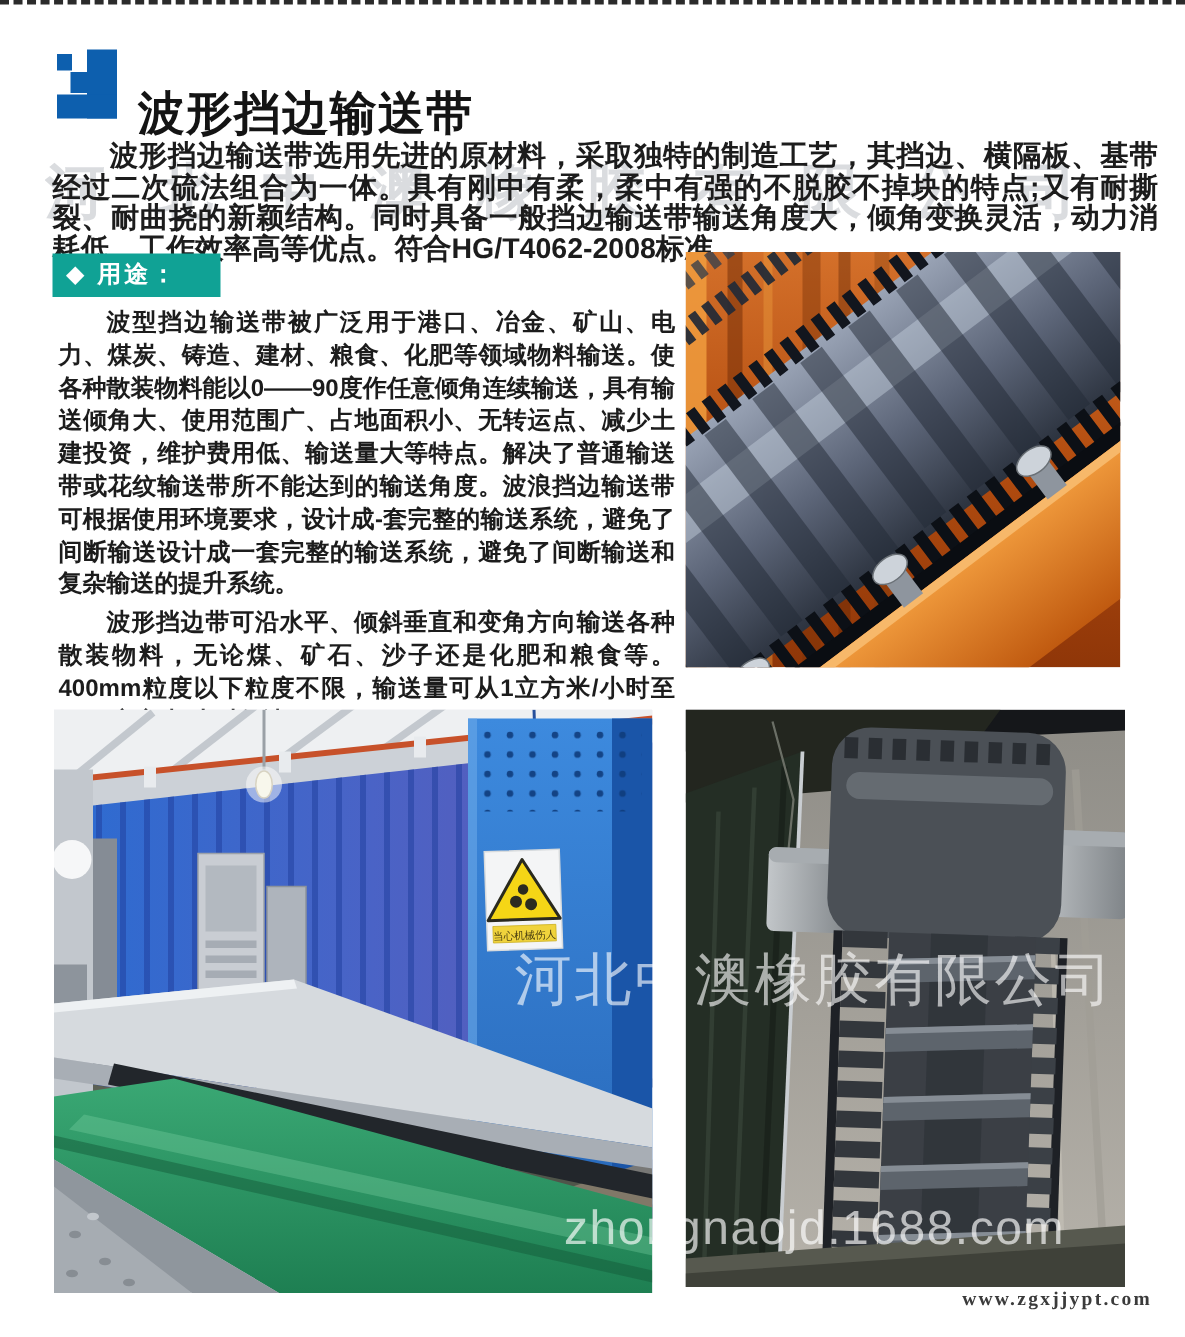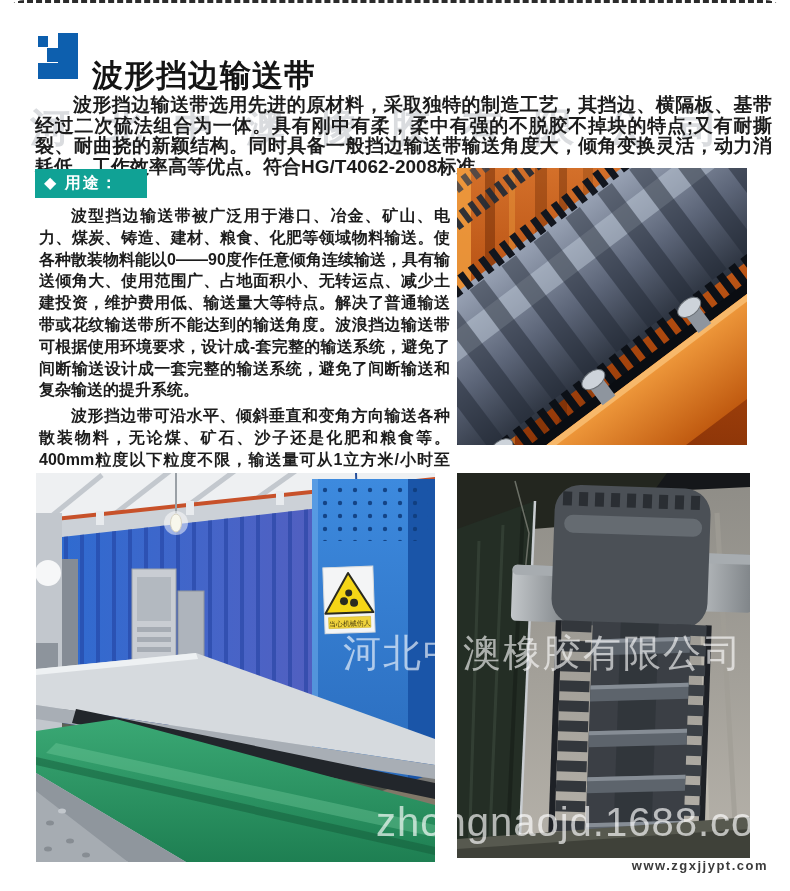--- a/index.html
+++ b/index.html
@@ -1,17 +1,17 @@
 <!DOCTYPE html>
 <html><head>
 <meta charset="utf-8">
 <style>
   html,body{margin:0;padding:0;background:#fff;}
   body{font-family:"Liberation Sans","DejaVu Sans",sans-serif;}
-  #page{position:relative;width:790px;height:891px;background:#fff;overflow:hidden;margin:0 auto;border-radius:25px;}
+  #page{position:relative;width:790px;height:891px;background:#fff;overflow:hidden;margin:0 auto;}
 
   .top-dash{position:absolute;left:0;top:0;width:790px;height:0;border-top:3px dashed #2b2b2b;}
 
   
   .logo{position:absolute;left:38px;top:33px;width:40px;height:46px;}
   .logo div{position:absolute;background:#0d5fae;}
   .logo .sq1{left:0;top:3px;width:10px;height:11px;}
   .logo .sq2{left:9px;top:15px;width:13px;height:14px;}
   .logo .vbar{left:20px;top:0;width:20px;height:46px;}
   .logo .hbar{left:0;top:30px;width:40px;height:16px;}
@@ -33,23 +33,23 @@
   
   .photo{position:absolute;overflow:hidden;}
   #photo-belt{left:457px;top:168px;width:290px;height:277px;}
   #photo-factory{left:36px;top:473px;width:399px;height:389px;}
   #photo-product{left:457px;top:473px;width:293px;height:385px;}
   .photo svg{display:block;width:100%;height:100%;}
 
   
   .wm-mid{position:absolute;left:343px;top:628px;font-size:38px;font-weight:400;letter-spacing:2px;
           color:rgba(255,255,255,.62);white-space:nowrap;}
-  .wm-url{position:absolute;left:376px;top:800px;font-size:40px;font-weight:400;letter-spacing:1px;
+  .wm-url{position:absolute;left:376px;top:800px;font-size:32px;font-weight:400;letter-spacing:1px;
           color:rgba(255,255,255,.66);white-space:nowrap;}
-  .site-url{position:absolute;right:22px;top:858px;font-family:Liberation Sans, sans-serif;
+  .site-url{position:absolute;right:22px;top:858px;font-family:Liberation Serif, serif;
             font-size:13px;font-weight:700;letter-spacing:1.5px;color:#3b3b3b;}
 </style>
 </head>
 <body>
 
 <div id="page">
 
   <div class="top-dash"></div>
 
   <div class="logo">

